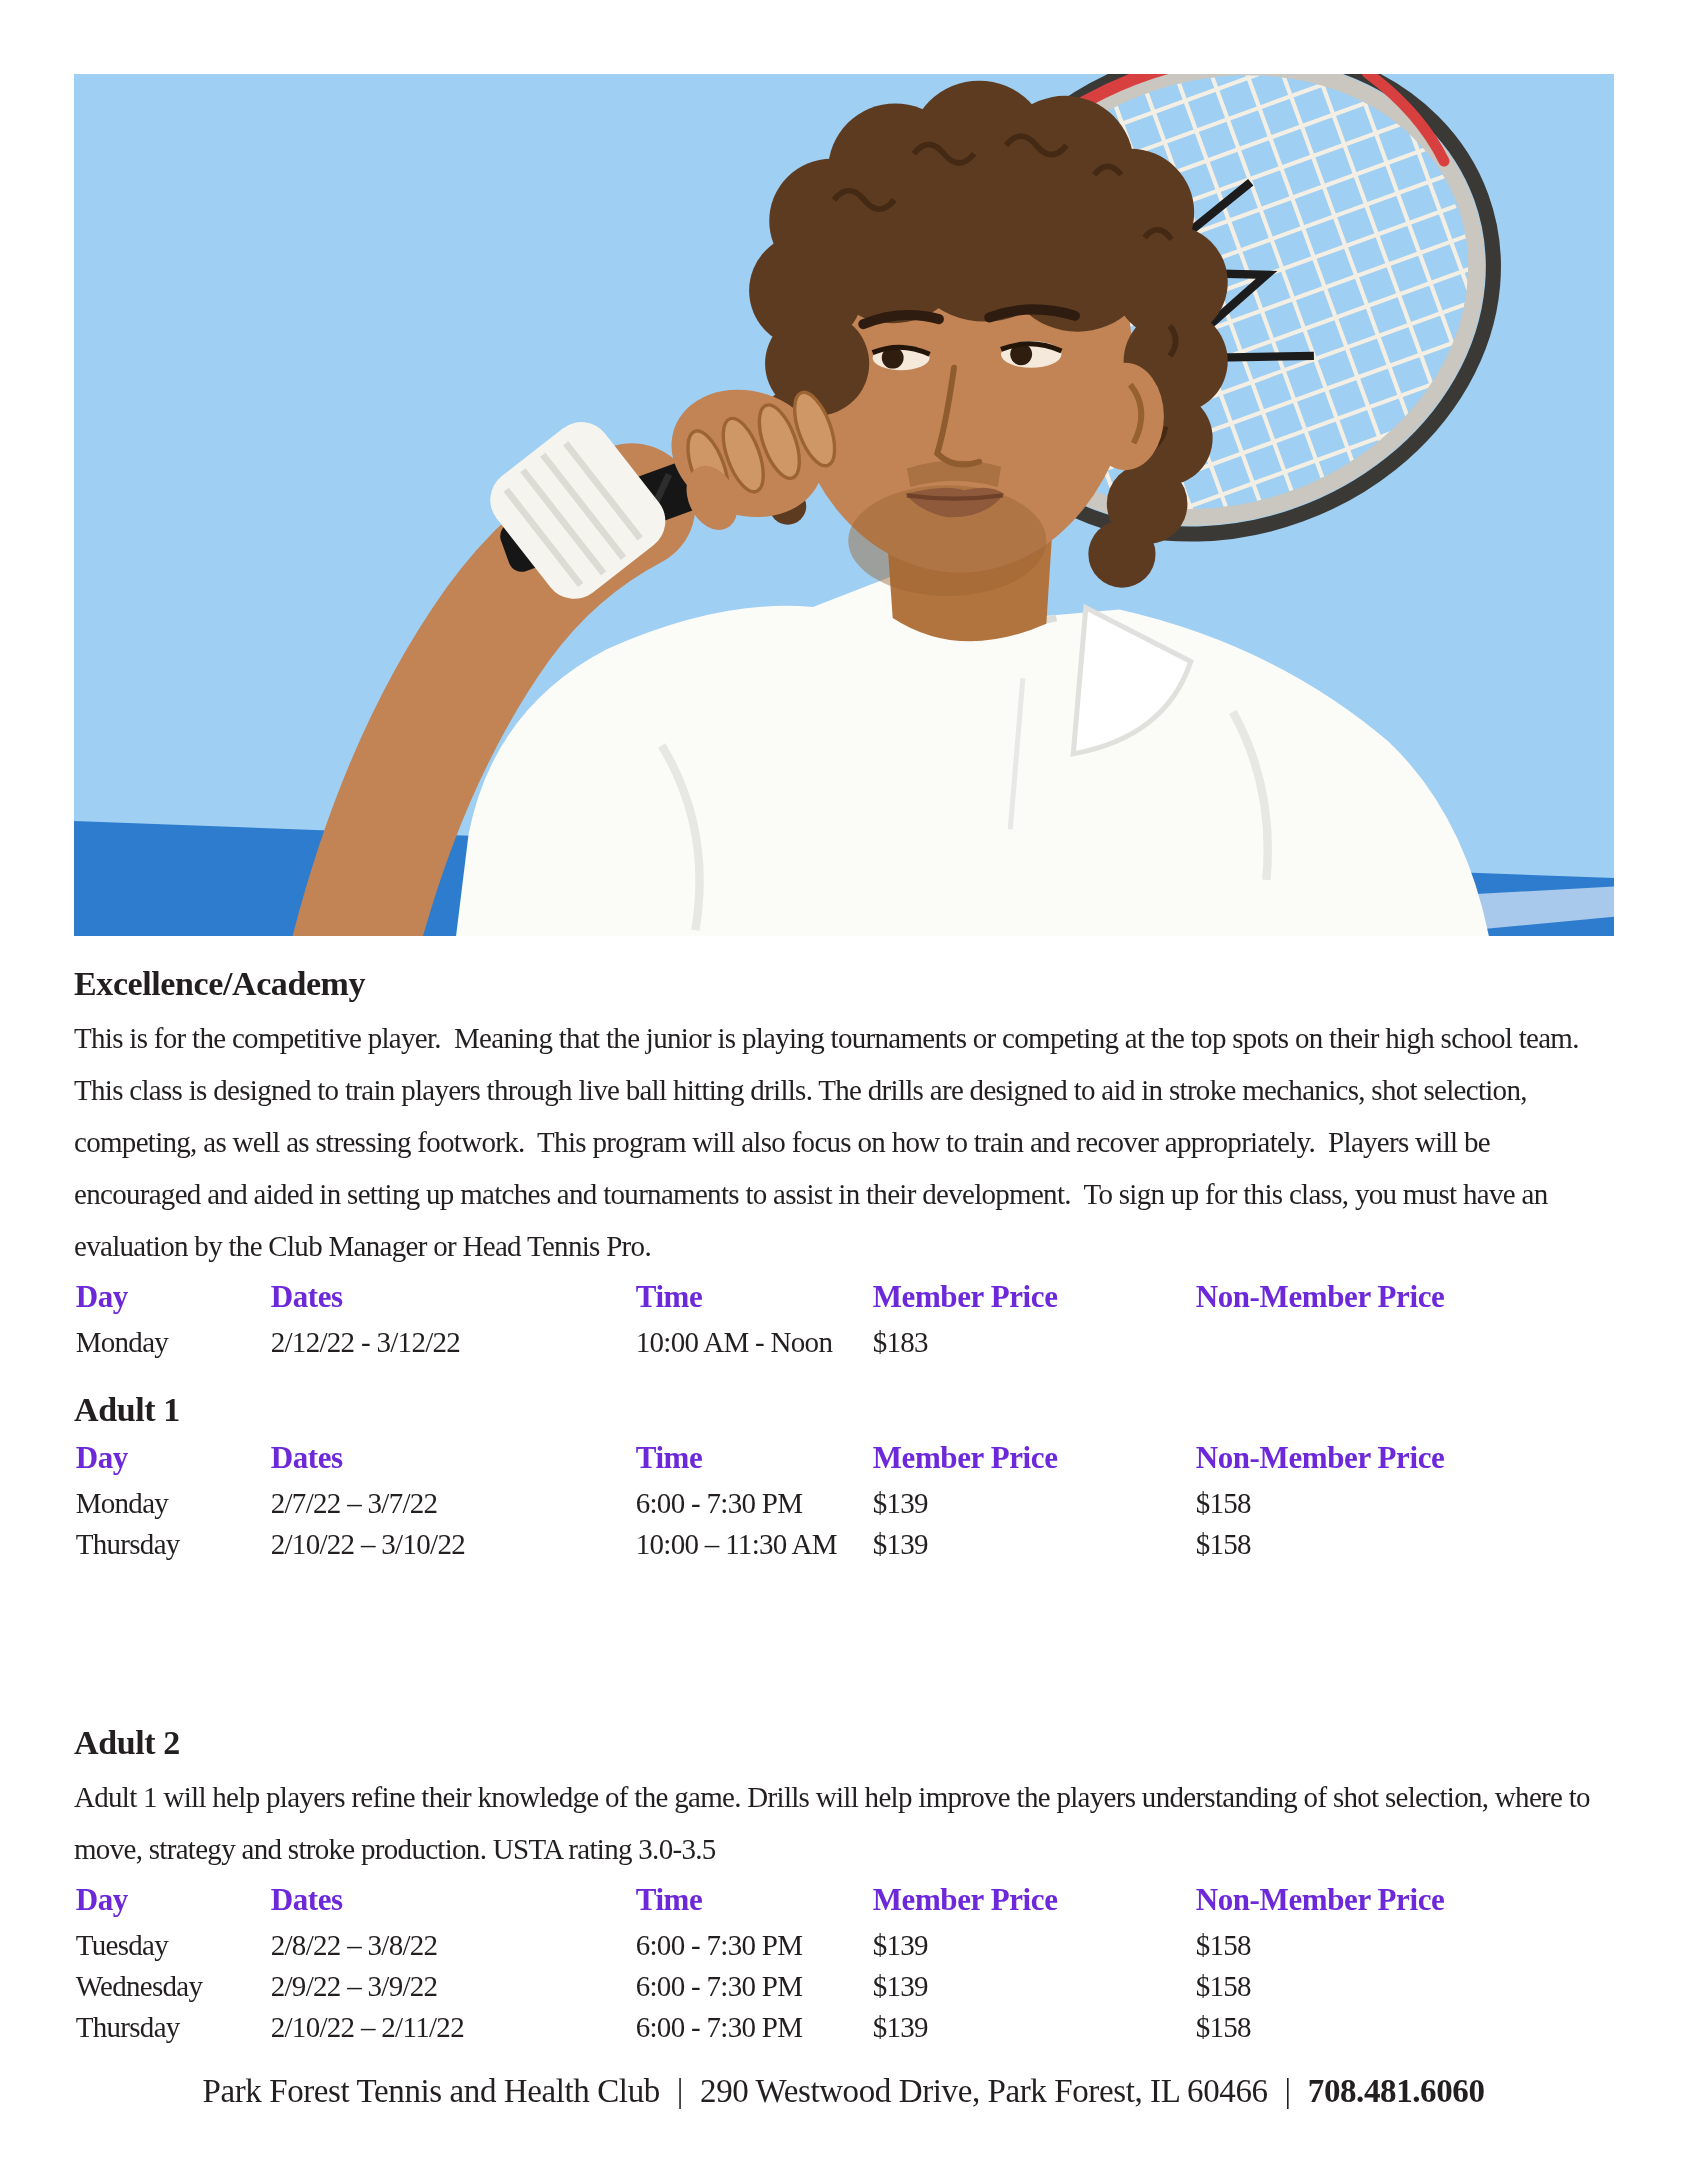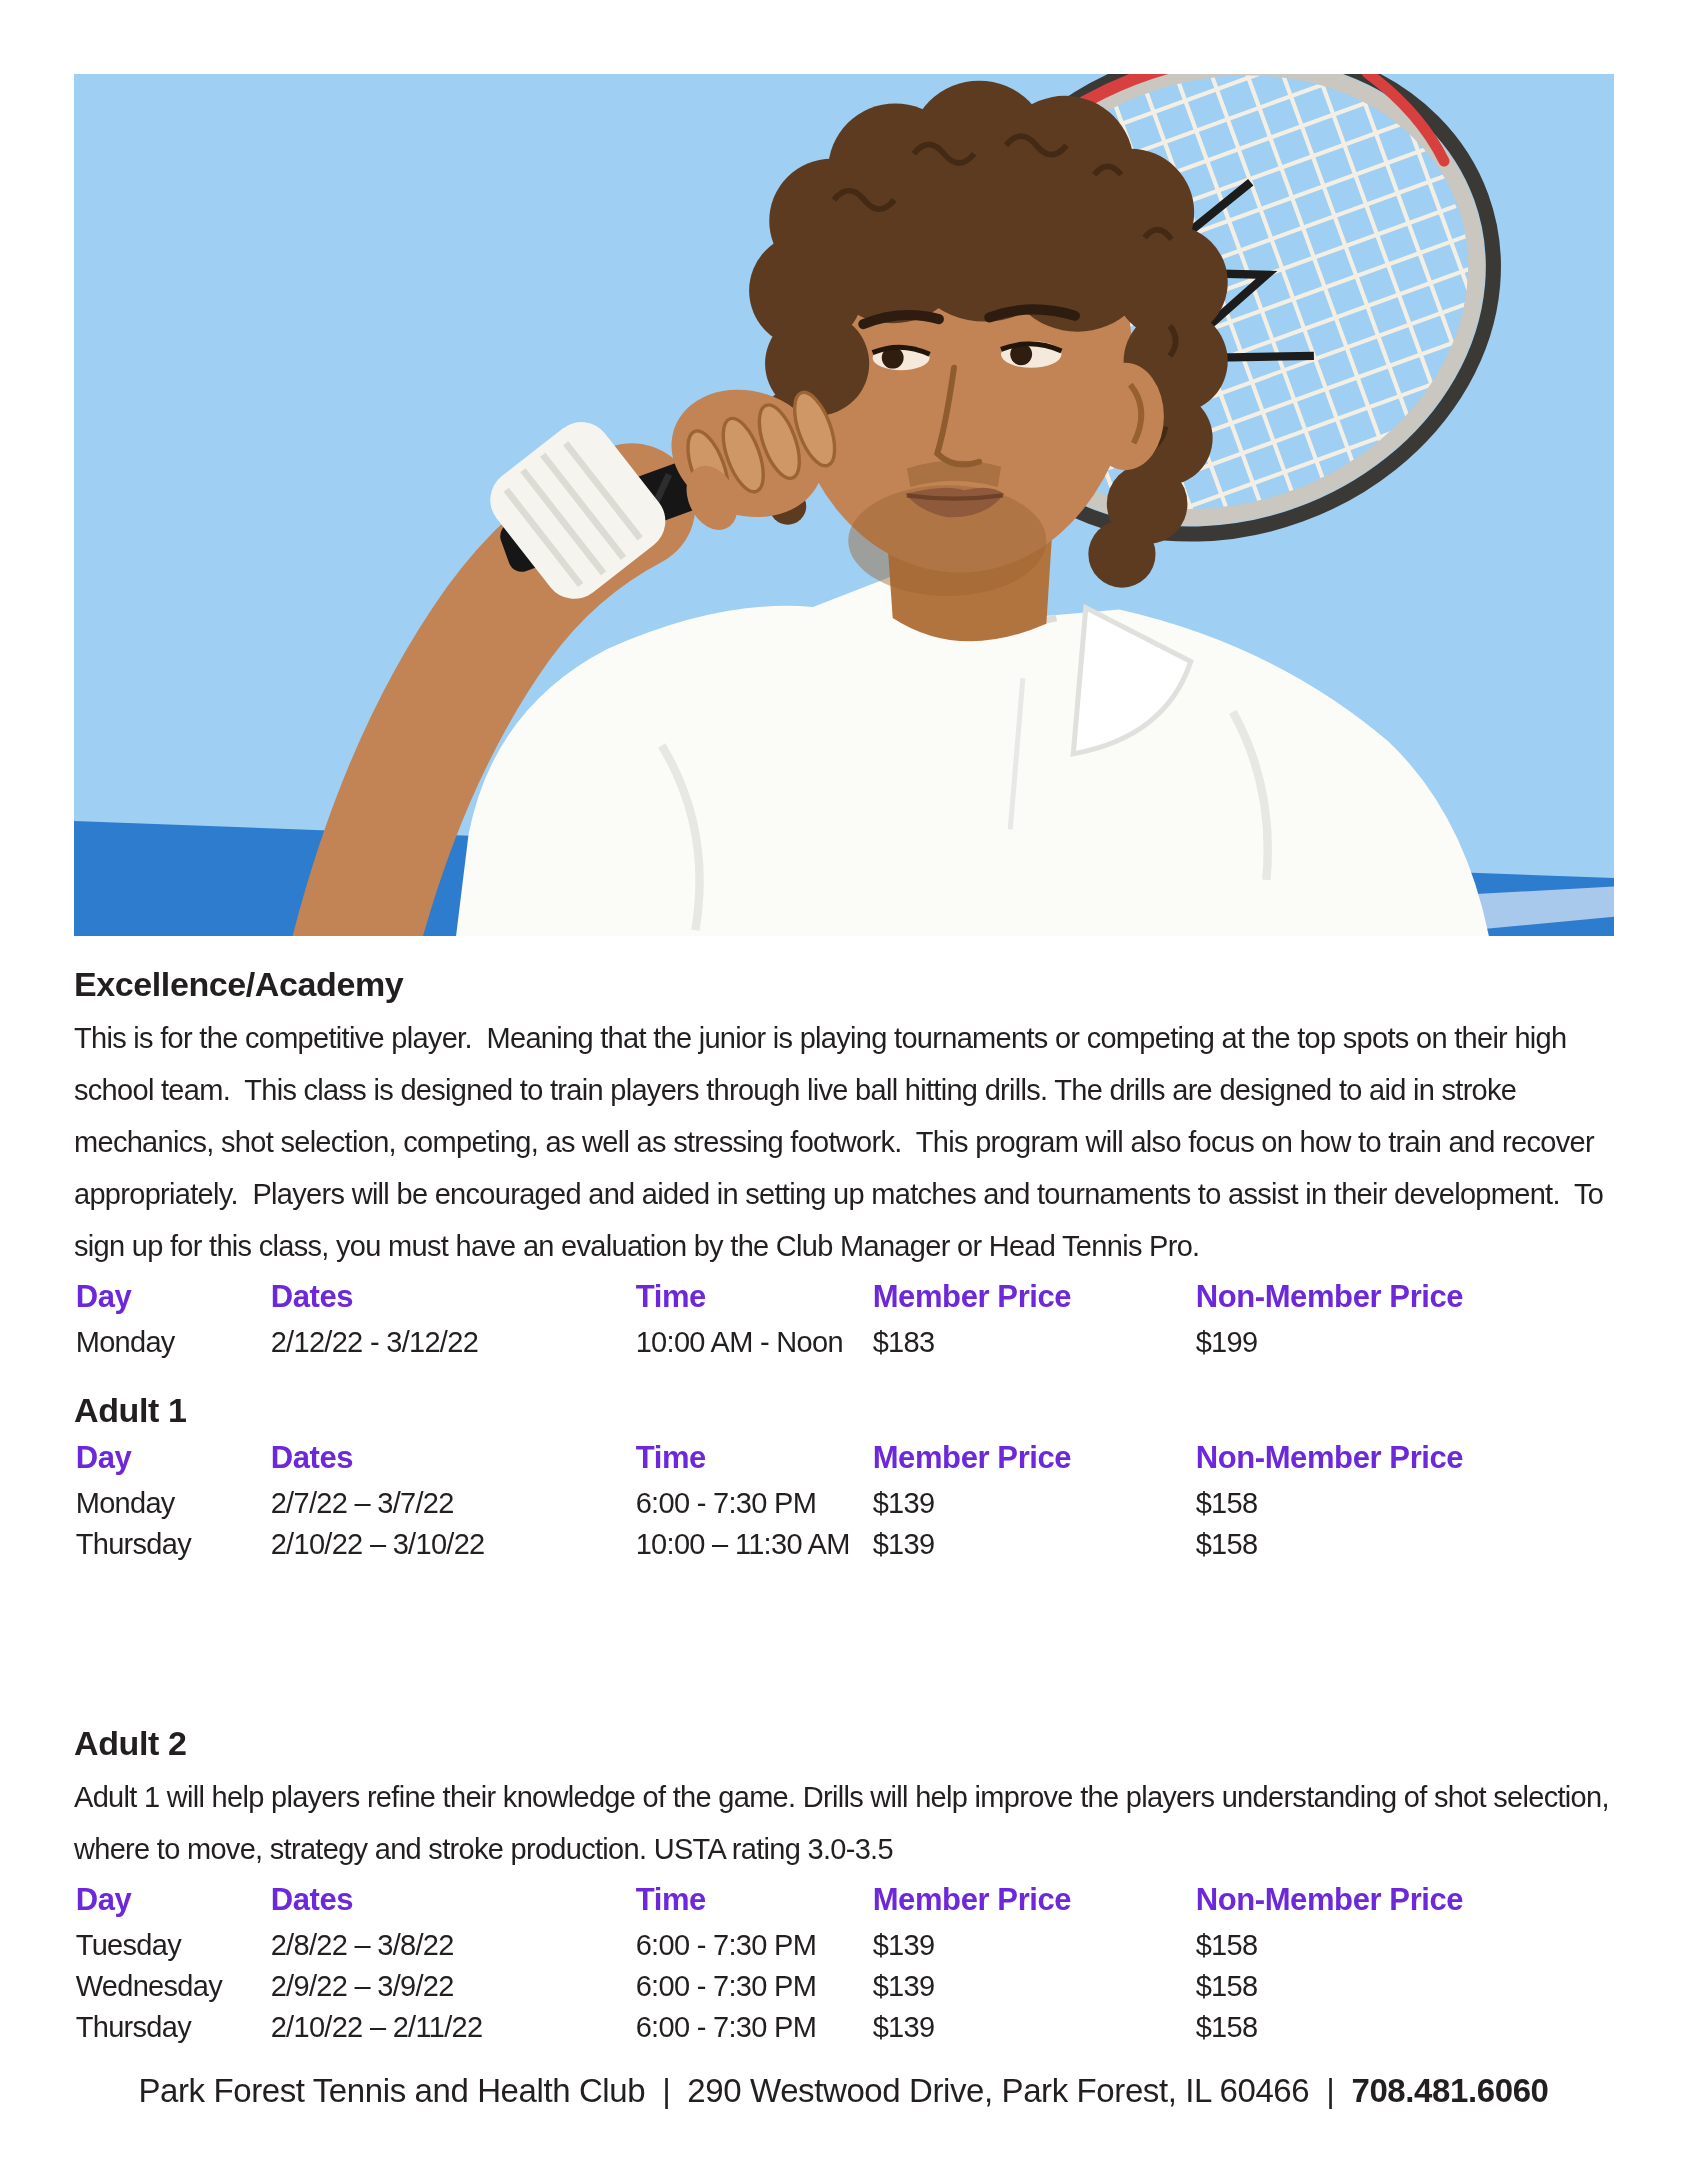--- a/index.html
+++ b/index.html
@@ -1,21 +1,21 @@
 <!DOCTYPE html>
 <html style="font-size:13.4px"><head>
 <meta charset="utf-8">
 <style>
   html, body { margin: 0; padding: 0; background: #e8e8e8; }
   .page {
     position: relative;
     width: 1687px;
     height: 2183px;
     background: #ffffff;
-    font-family: Liberation Sans, sans-serif;
+    font-family: Liberation Serif, serif;
     color: #231f20;
     overflow: hidden;
     margin: 0 auto;
   }
   .hero {
     position: absolute;
     left: 74px; top: 74px;
     width: 1540px; height: 862px;
   }
   .hero svg { display: block; width: 100%; height: 100%; }
@@ -200,21 +200,20 @@
       <div class="th">Day</div>
       <div class="th">Dates</div>
       <div class="th">Time</div>
       <div class="th">Member Price</div>
       <div class="th">Non-Member Price</div>
 
       <div class="td">Monday</div>
       <div class="td">2/12/22 - 3/12/22</div>
       <div class="td">10:00 AM - Noon</div>
       <div class="td">$183</div>
-      <div class="td">$199</div>
     </div>
   </div>
 
   <div class="section sec2">
     <h2 class="section-title">Adult 1</h2>
     <div class="schedule">
       <div class="th">Day</div>
       <div class="th">Dates</div>
       <div class="th">Time</div>
       <div class="th">Member Price</div>

